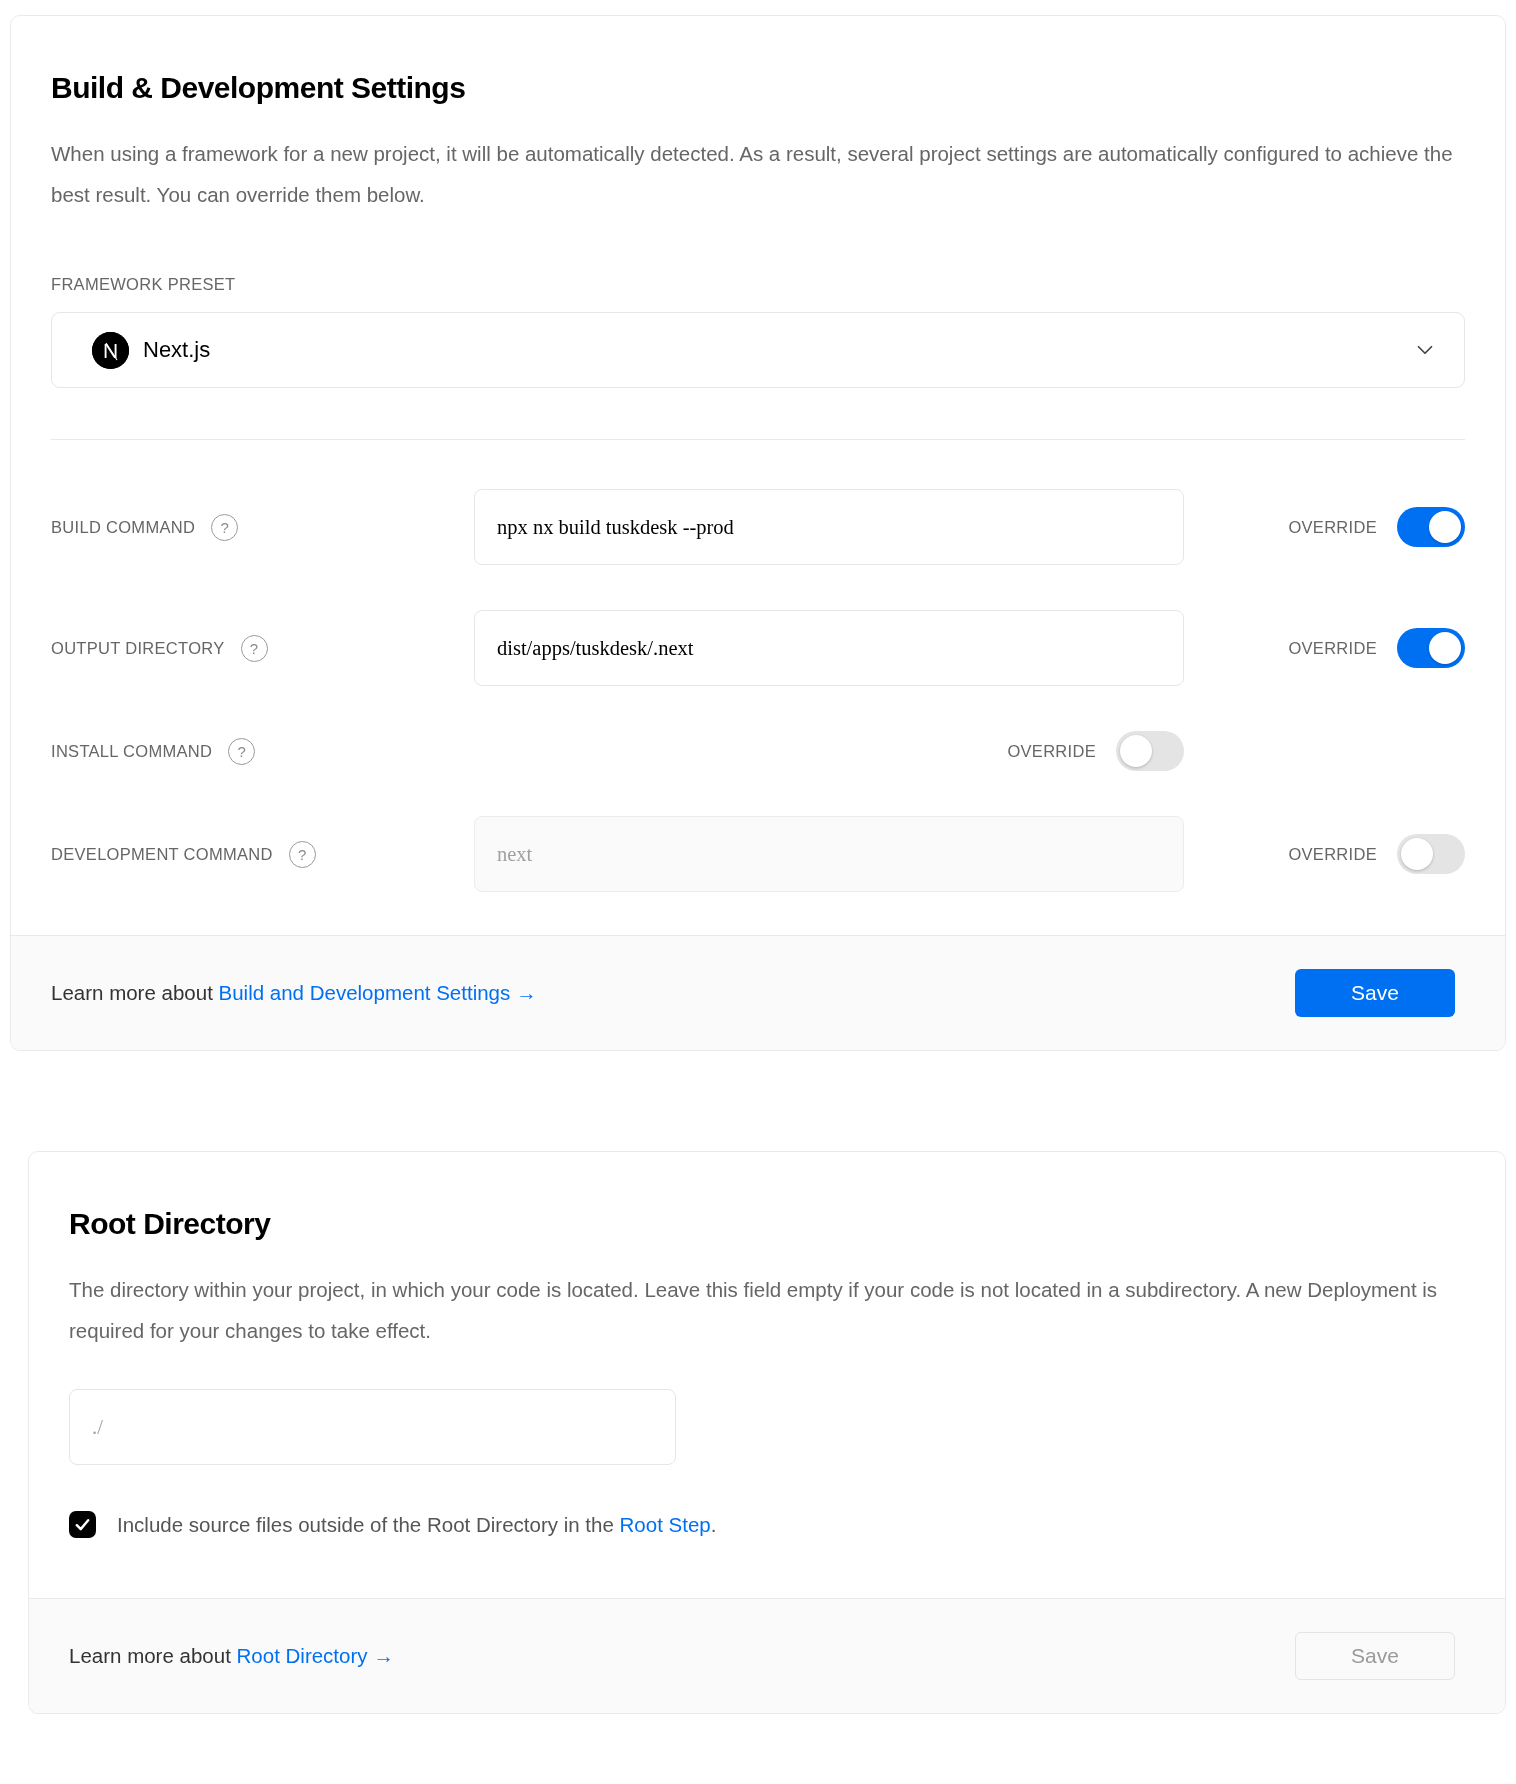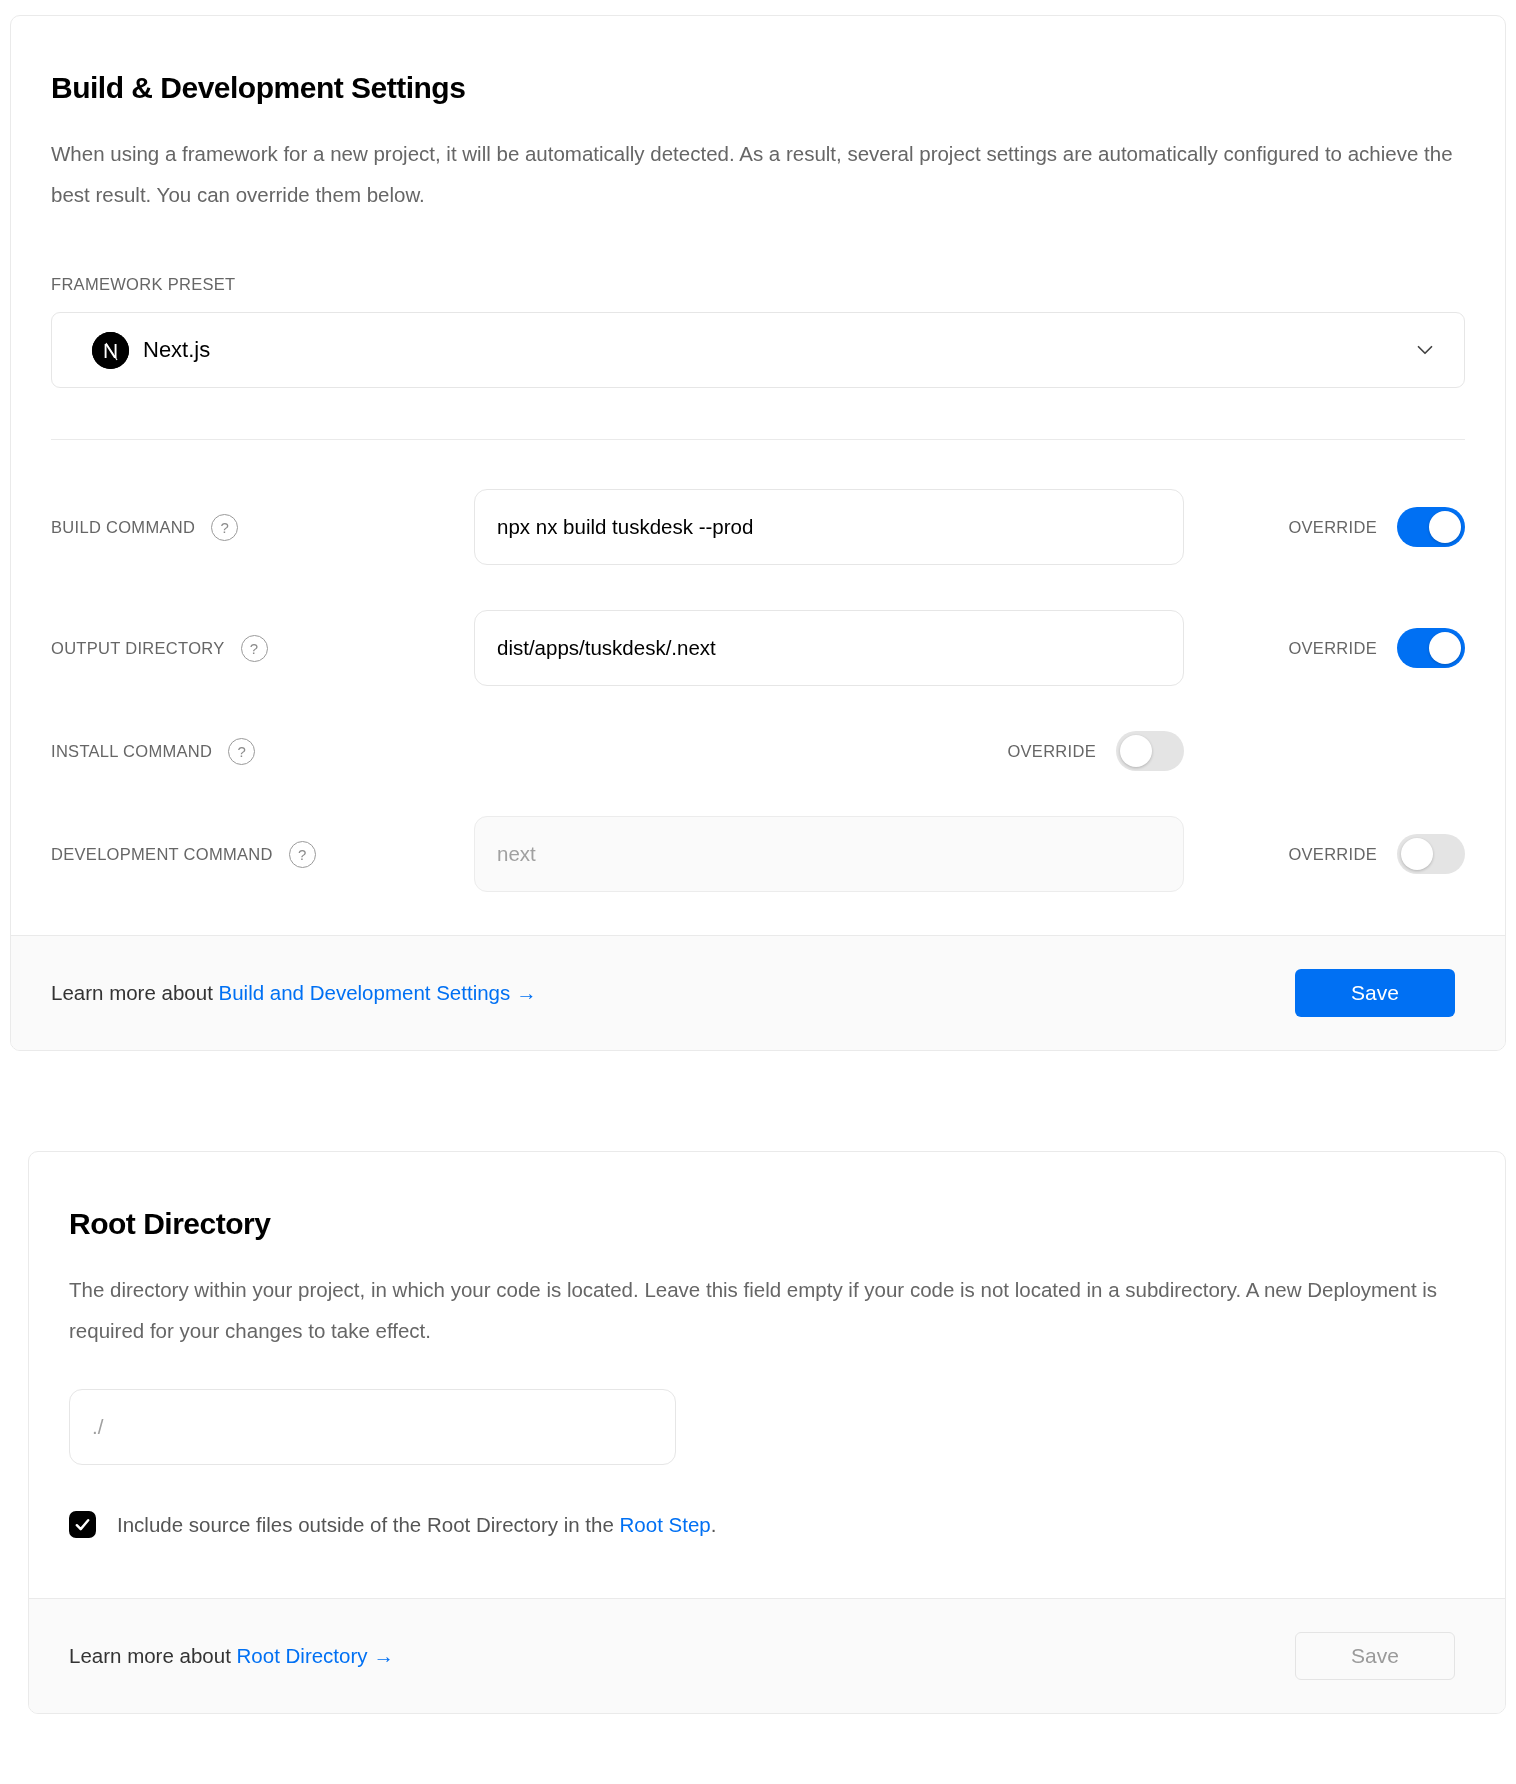--- a/index.html
+++ b/index.html
@@ -100,22 +100,22 @@
     color:#8b8b8b;
     font-size:15px;
     display:flex;align-items:center;justify-content:center;
     cursor:pointer;
     flex:0 0 auto;
   }
   .field{
     height:76px;
     width:100%;
     border:1px solid #e6e6e6;
-    border-radius:13px;
-    font-family:Liberation Sans, sans-serif;
+    border-radius:8px;
+    font-family:Liberation Serif, serif;
     font-size:20.5px;
     color:#000;
     padding:4px 22px;
     outline:none;
     background:#fff;
   }
   .field::placeholder{ color:#a0a0a0; }
   .field.disabled{
     background:#fafafa;
     border-color:#ececec;

